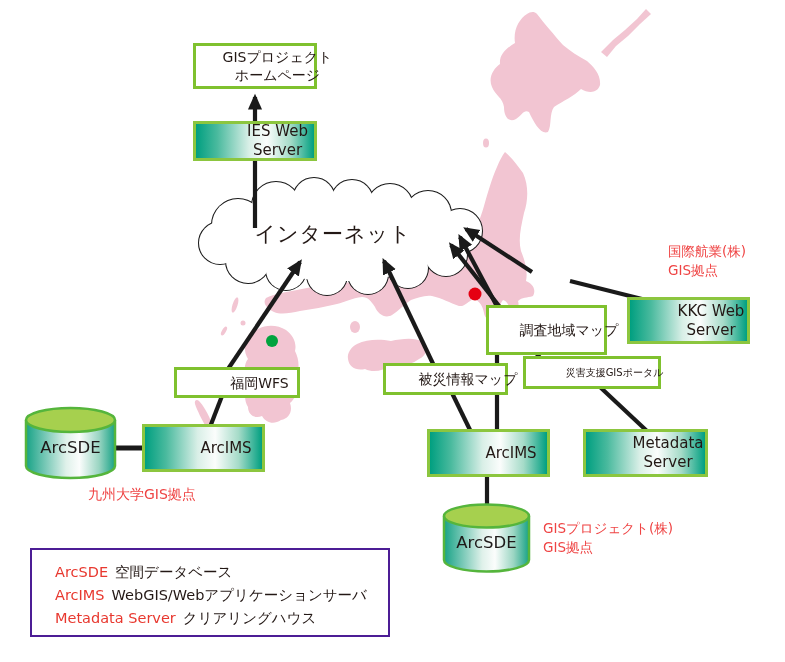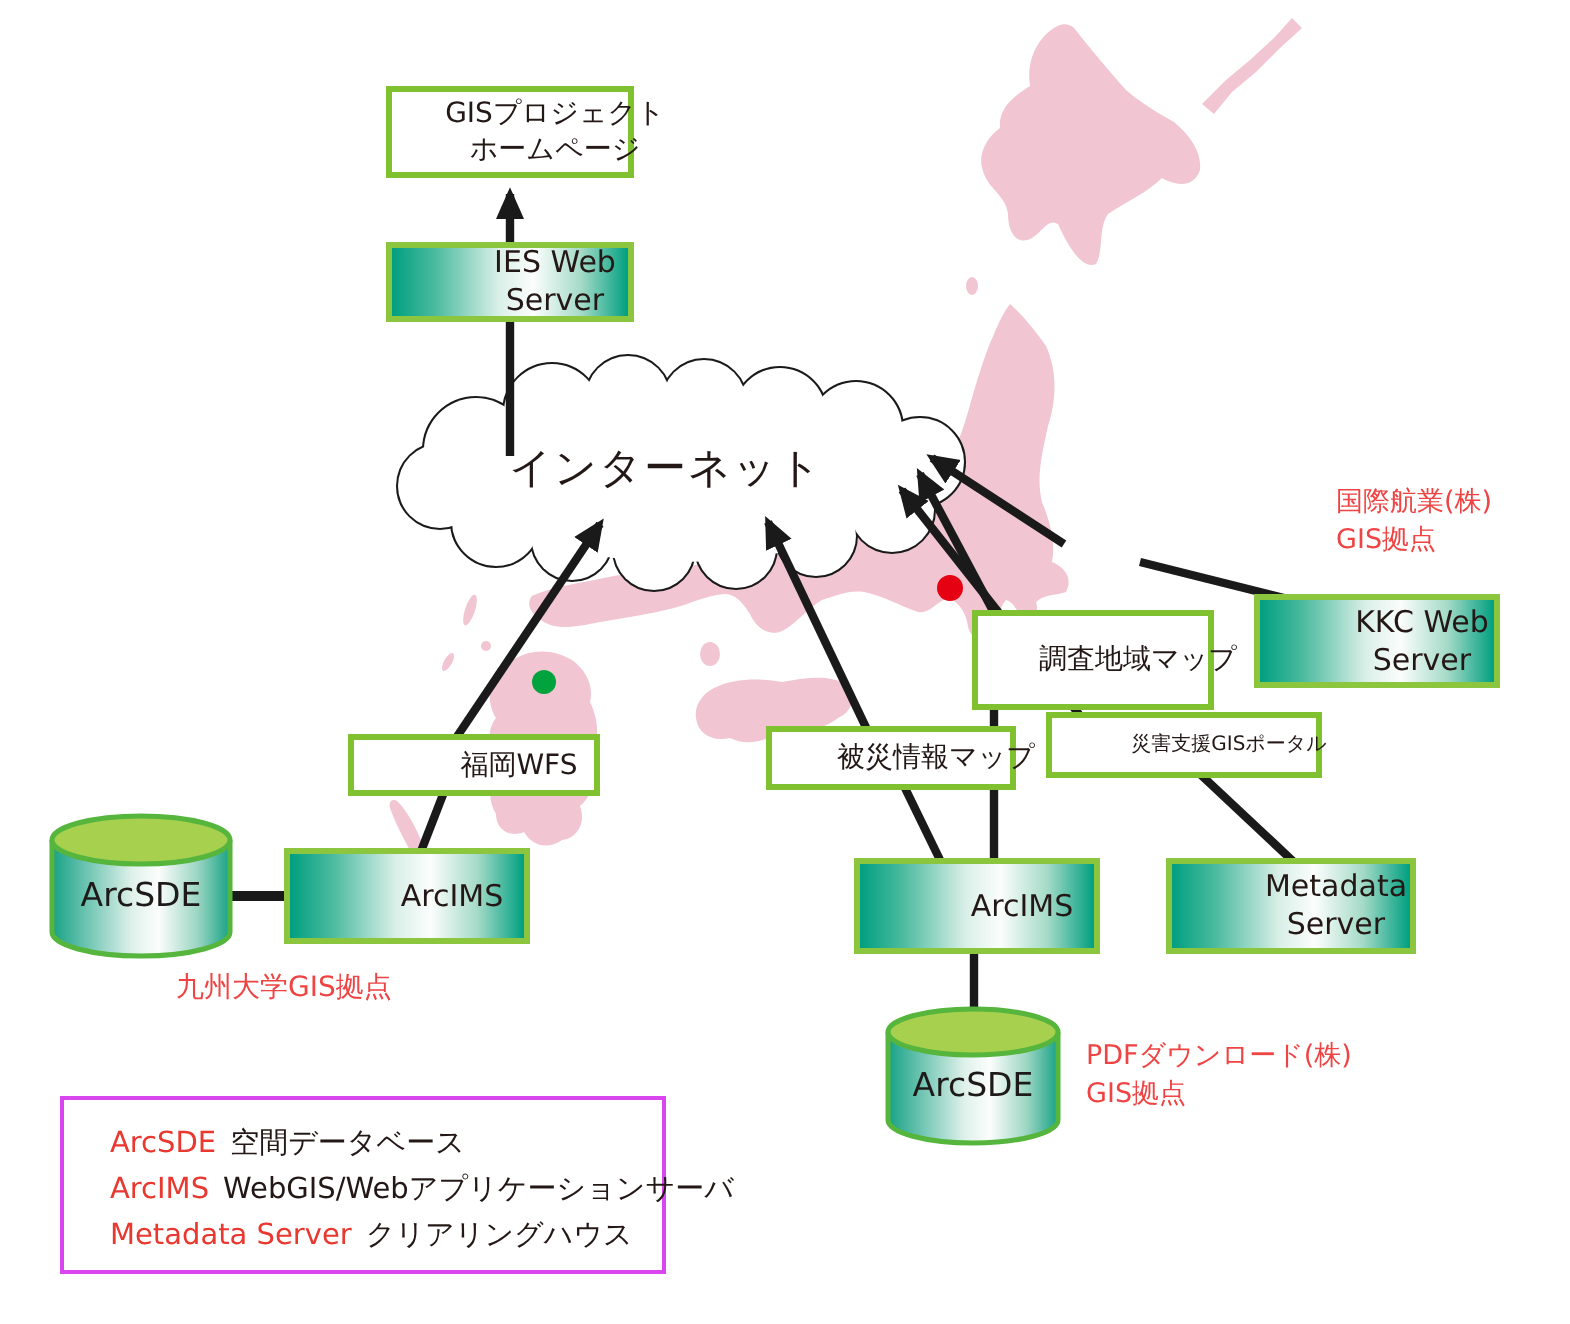--- a/index.html
+++ b/index.html
@@ -23,22 +23,22 @@
   .cyl-label{
     position:absolute;display:flex;align-items:center;justify-content:center;
     font-size:16.5px;color:#1E1A19;
   }
   .cloud-label{
     position:absolute;left:233px;top:220px;width:200px;text-align:center;
     font-size:21px;letter-spacing:1px;color:#231815;
   }
   .annot{position:absolute;font-size:13.5px;line-height:19px;color:#ef4444;white-space:nowrap;}
   .legend{
-    position:absolute;left:30px;top:548px;width:303px;height:89px;box-sizing:border-box;
-    border:2px solid #d946ef;background:#ffffff;padding:11px 0 0 23px;
+    position:absolute;left:30px;top:548px;width:360px;height:89px;box-sizing:border-box;
+    border:2px solid #4c1d95;background:#ffffff;padding:11px 0 0 23px;
   }
   .legend-row{font-size:14.5px;line-height:23px;white-space:nowrap;}
   .legend-term{color:#E8382F;}
   .legend-desc{color:#231815;margin-left:7px;}
 </style>
 </head>
 <body>
 
 <div class="stage">
 
@@ -201,21 +201,21 @@
 
   <div class="cyl-label" style="left:26px;top:438px;width:89px;">ArcSDE</div>
   <div class="cyl-label" style="left:444px;top:533px;width:85px;">ArcSDE</div>
 
   <div class="annot" style="left:668px;top:242px;">
     <div>国際航業(株)</div>
     <div>GIS拠点</div>
   </div>
   <div class="annot" style="left:88px;top:485px;font-size:14px;">九州大学GIS拠点</div>
   <div class="annot" style="left:543px;top:519px;">
-    <div>PDFダウンロード(株)</div>
+    <div>GISプロジェクト(株)</div>
     <div>GIS拠点</div>
   </div>
 
   <div class="legend">
     <div class="legend-row">
       <span class="legend-term">ArcSDE</span><span class="legend-desc">空間データベース</span>
     </div>
     <div class="legend-row">
       <span class="legend-term">ArcIMS</span><span class="legend-desc">WebGIS/Webアプリケーションサーバ</span>
     </div>

